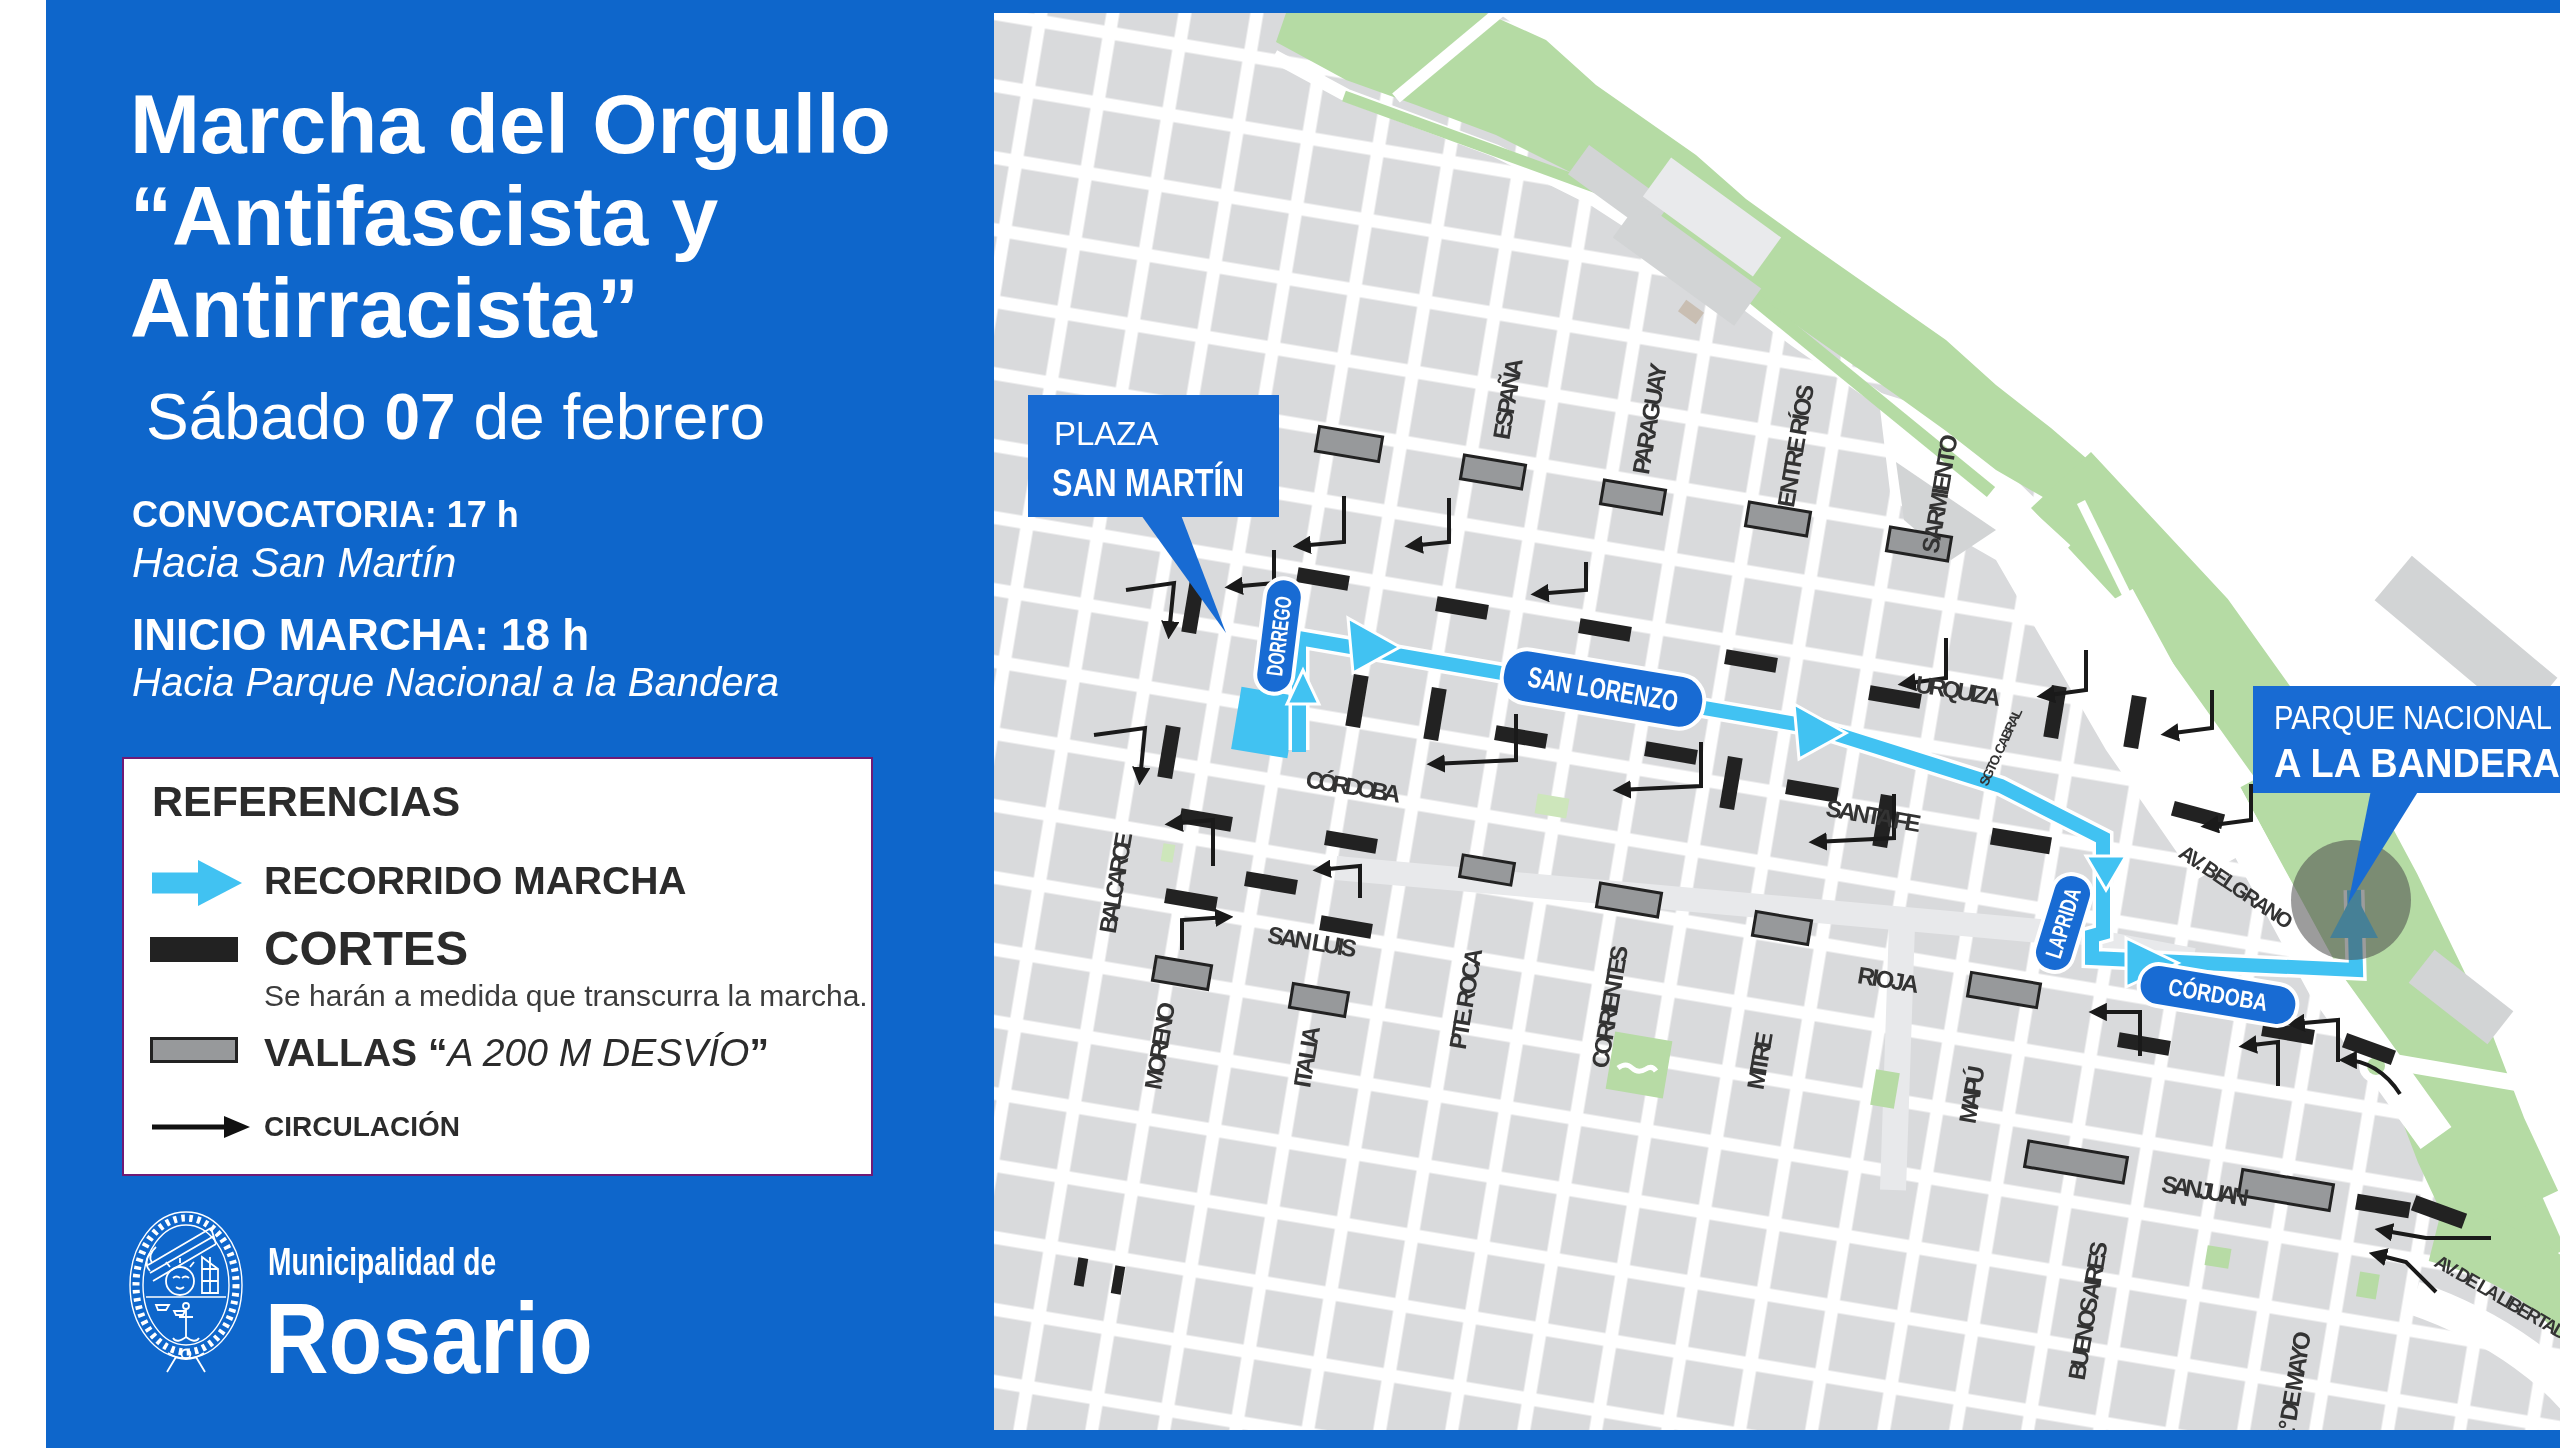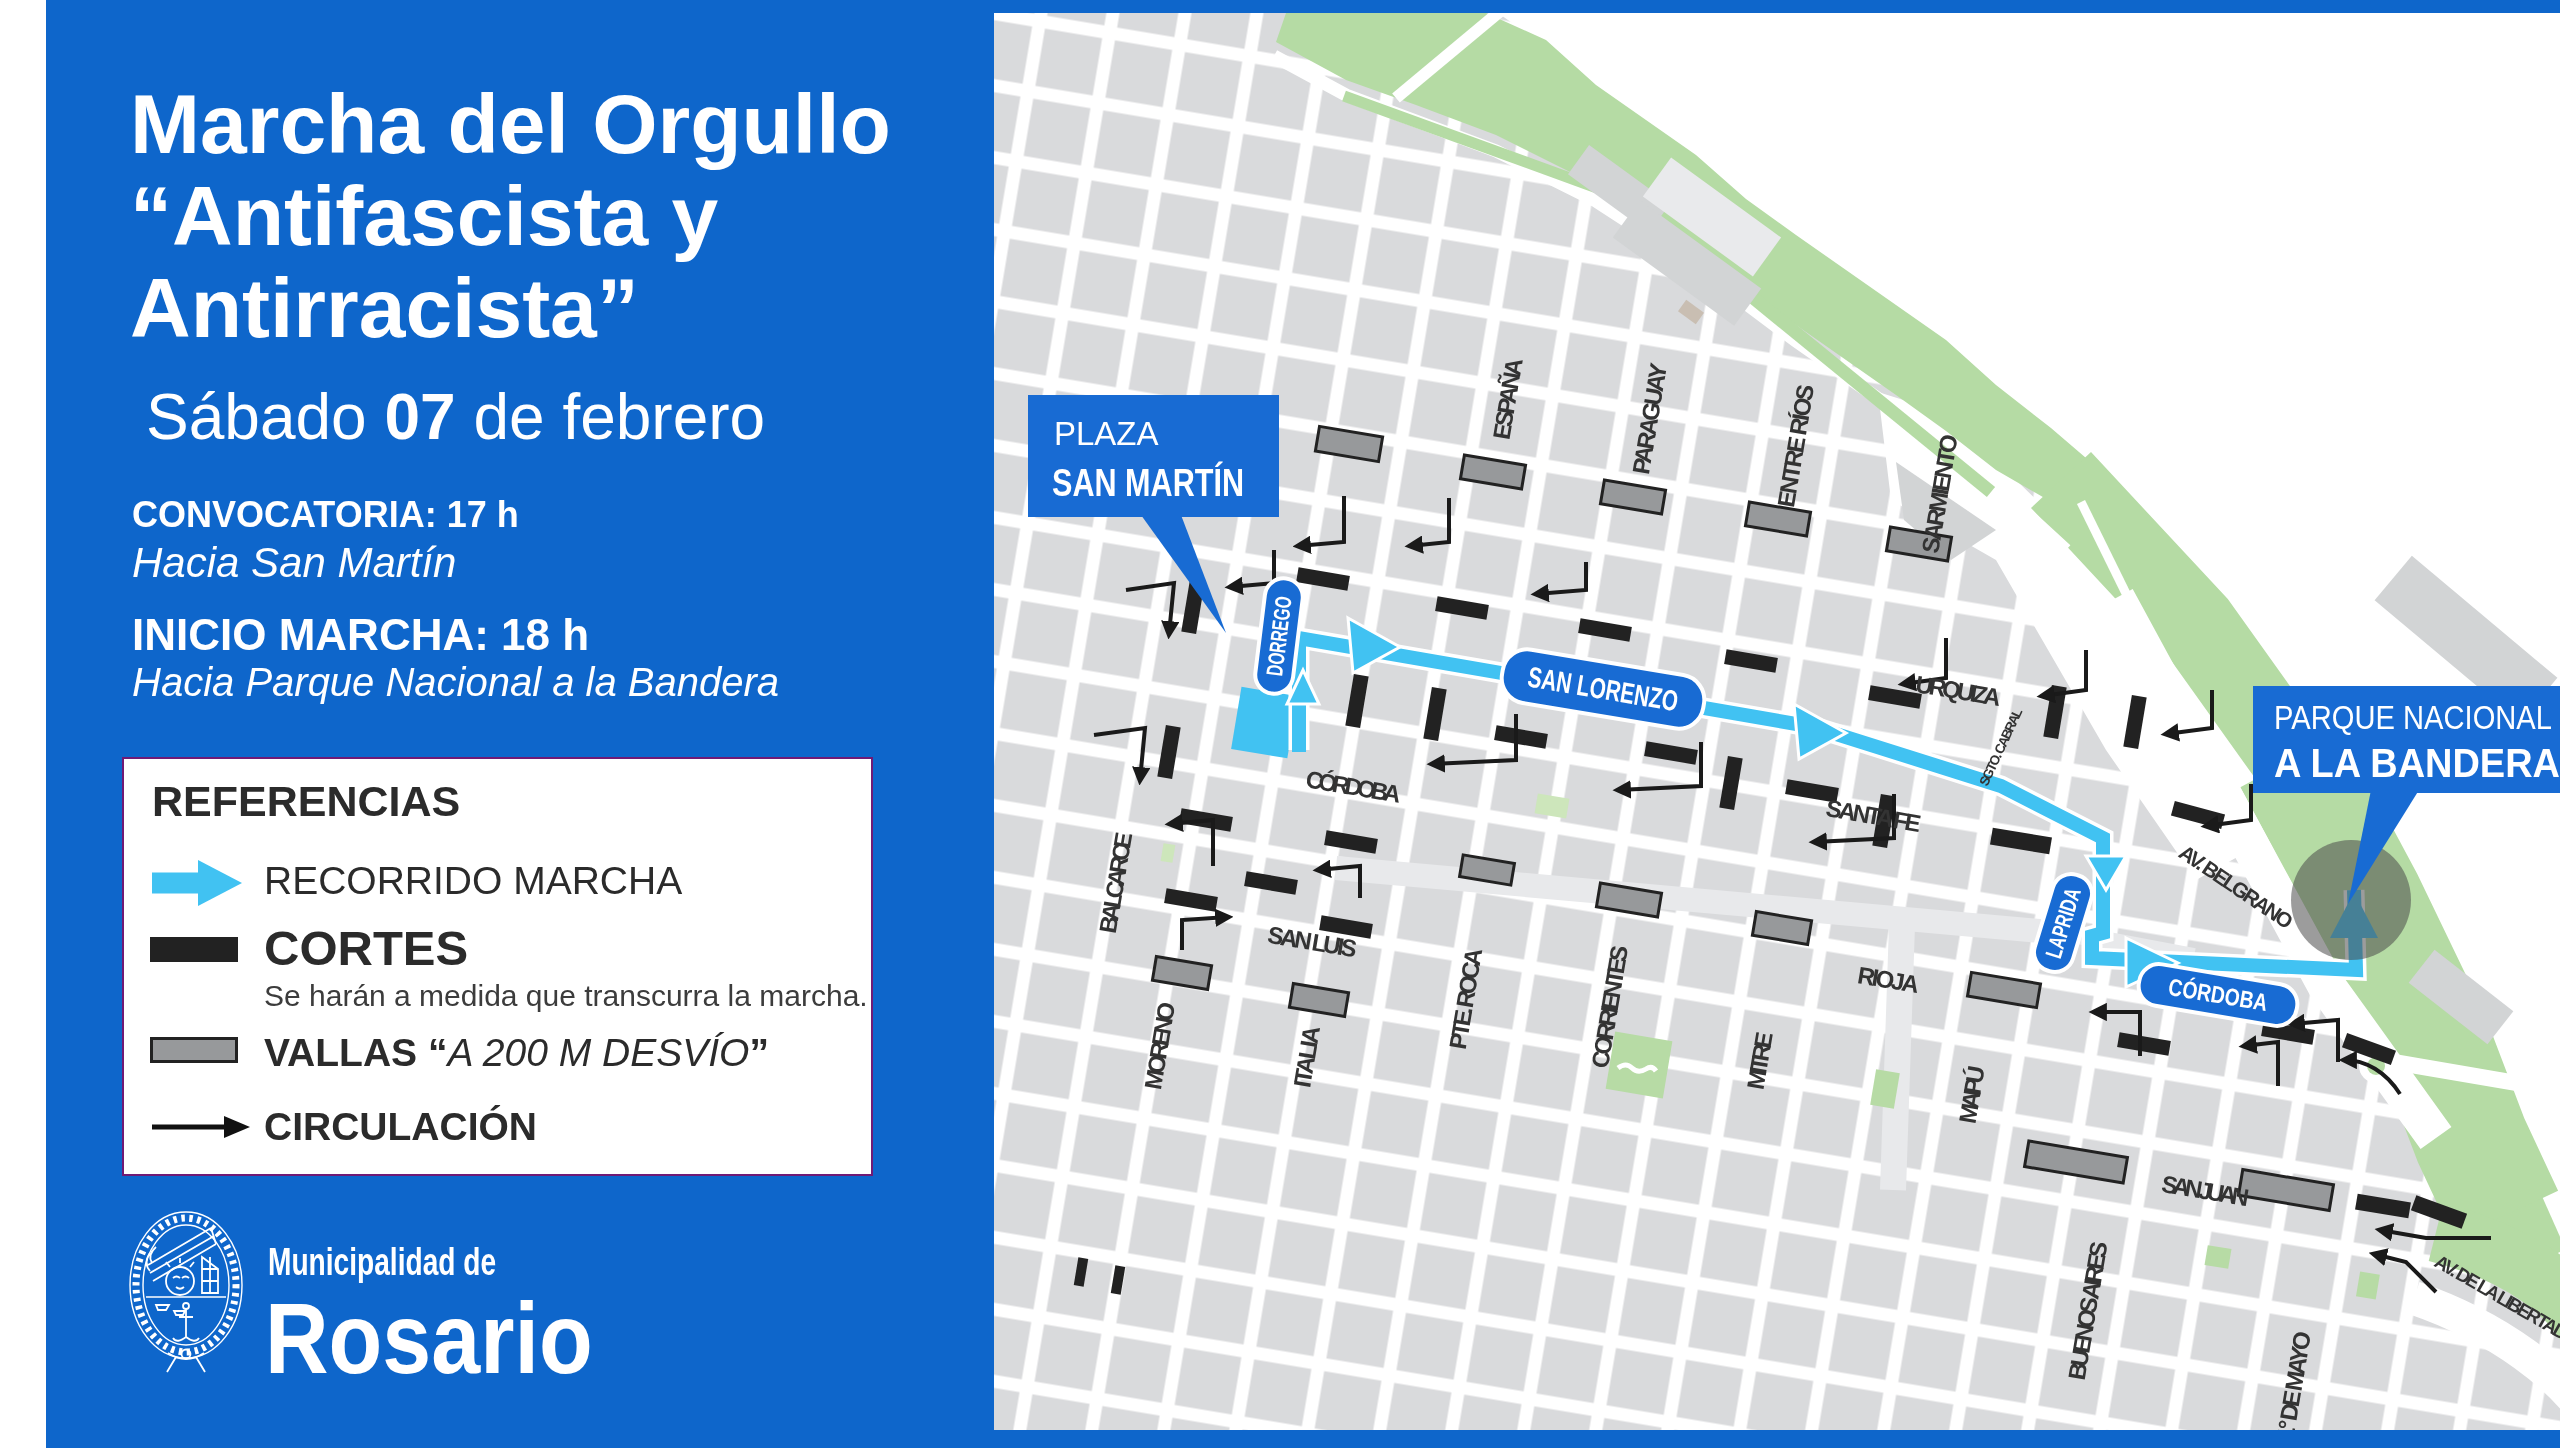--- a/index.html
+++ b/index.html
@@ -30,38 +30,38 @@
 
   <div class="abs" style="left:76px;top:757px;width:747px;height:415px;background:#fff;border:2px solid #701a75;">
 
     <div class="abs" style="left:28px;top:21px;font-size:43px;line-height:43px;font-weight:bold;color:#2b2b2b;">REFERENCIAS</div>
 
     <svg class="abs" style="left:26px;top:94px;" width="94" height="60" viewBox="0 0 94 60">
       <path d="M2 30 H54" stroke="#41c2f2" stroke-width="21" fill="none"></path>
       <path d="M48 7 L92 30 L48 53 Z" fill="#41c2f2"></path>
     </svg>
 
-    <div class="abs" style="left:140px;top:102px;font-size:39px;line-height:39px;font-weight:normal;color:#2b2b2b;">RECORRIDO MARCHA</div>
+    <div class="abs" style="left:140px;top:102px;font-size:39px;line-height:39px;font-weight:bold;color:#2b2b2b;">RECORRIDO MARCHA</div>
 
     <div class="abs" style="left:26px;top:178px;width:88px;height:25px;background:#222;"></div>
 
     <div class="abs" style="left:140px;top:170px;font-size:49px;line-height:39px;font-weight:bold;color:#2b2b2b;">CORTES</div>
 
     <div class="abs" style="left:140px;top:221px;font-size:30px;line-height:32px;color:#3c3c3c;white-space:nowrap;">Se harán a medida que transcurra la marcha.</div>
 
     <div class="abs" style="left:26px;top:278px;width:82px;height:20px;background:#97999b;border:3px solid #222;"></div>
 
     <div class="abs" style="left:140px;top:274px;font-size:39px;line-height:39px;color:#2b2b2b;white-space:nowrap;text-align:center;"><b>VALLAS “</b><i>A 200 M DESVÍO</i><b>”</b></div>
 
     <svg class="abs" style="left:26px;top:348px;" width="104" height="40" viewBox="0 0 104 40">
       <path d="M2 20 H78" stroke="#111" stroke-width="5" fill="none"></path>
       <path d="M74 9 L100 20 L74 31 Z" fill="#111"></path>
     </svg>
 
-    <div class="abs" style="left:140px;top:348px;font-size:39px;line-height:39px;font-weight:bold;color:#2b2b2b;">CIRCULACIÓN</div>
+    <div class="abs" style="left:140px;top:348px;font-size:28px;line-height:39px;font-weight:bold;color:#2b2b2b;">CIRCULACIÓN</div>
   </div>
 
   <svg class="abs" style="left:70px;top:1205px;" width="140" height="175" viewBox="0 0 140 175">
     <g stroke="#fff" fill="none" stroke-width="1.8">
       <ellipse cx="70" cy="80" rx="50" ry="67" stroke-width="7" stroke-dasharray="3.5 4.5"></ellipse>
       <ellipse cx="70" cy="80" rx="56" ry="73" stroke-width="1.4"></ellipse>
       <ellipse cx="70" cy="80" rx="43" ry="60" stroke-width="1.4"></ellipse>
       <path d="M32 60 L95 23 M34 68 L98 31 M37 76 L100 39"></path>
       <path d="M95 23 L100 39"></path>
       <circle cx="64" cy="76" r="14"></circle>

